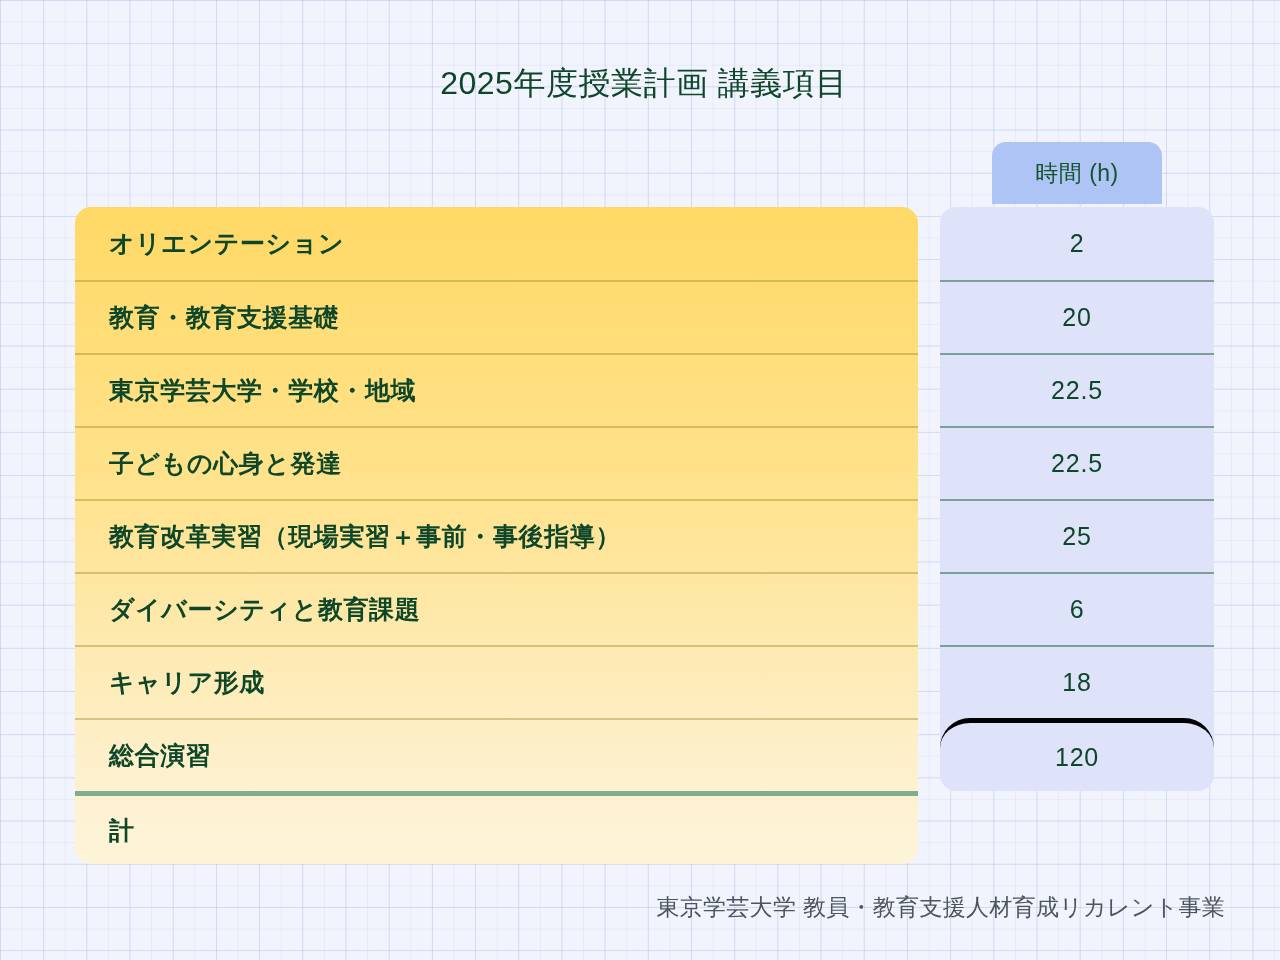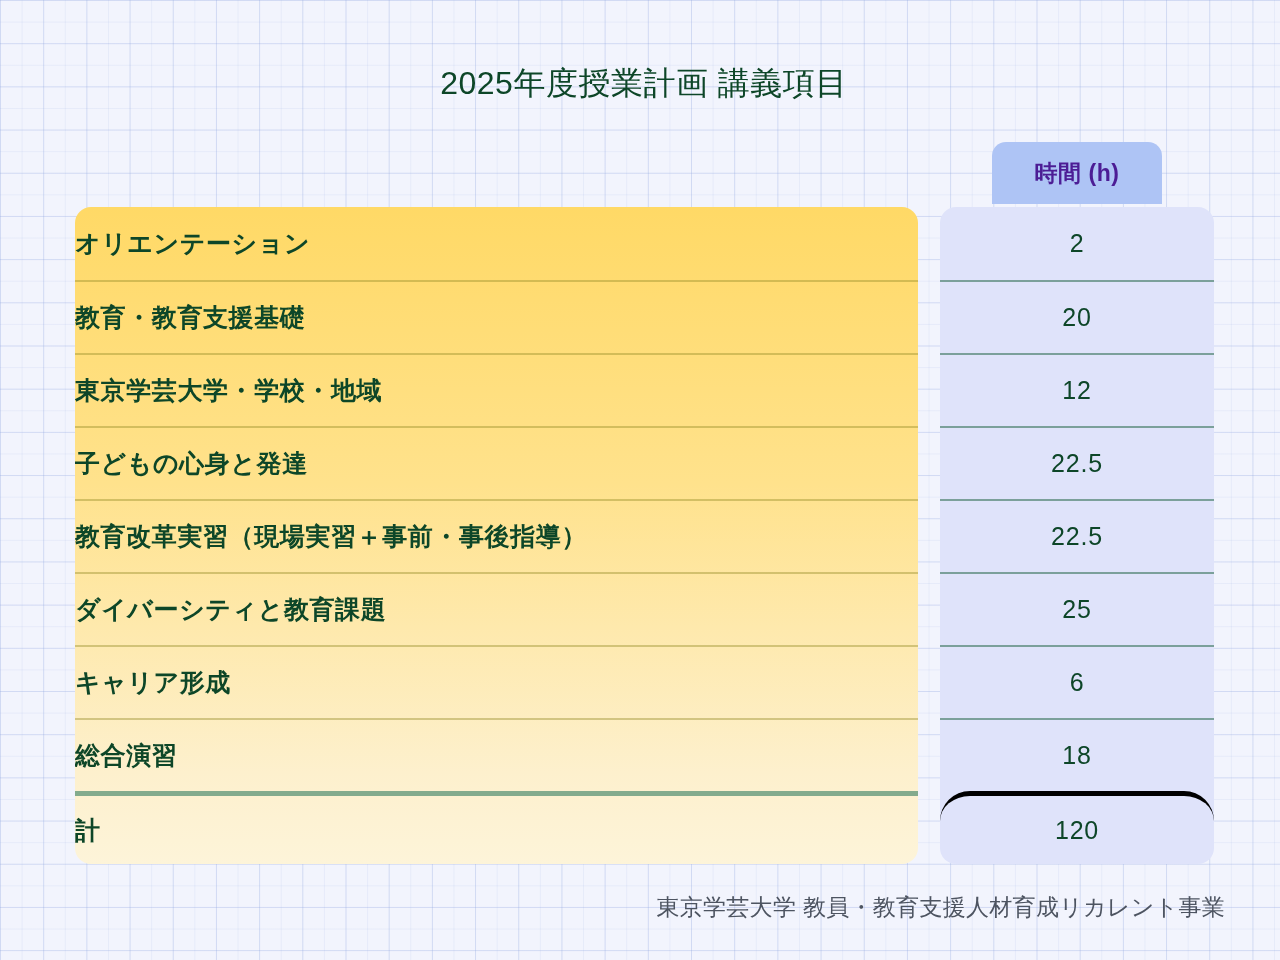--- a/index.html
+++ b/index.html
@@ -52,22 +52,22 @@
     left: 992px;
     top: 142px;
     width: 170px;
     height: 62px;
     background: #aec4f5;
     border-radius: 14px 14px 0 0;
     display: flex;
     align-items: center;
     justify-content: center;
     font-size: 23px;
-    font-weight: bold;
-    color: #4c1d95;
+    font-weight: normal;
+    color: #14532d;
     letter-spacing: 0.5px;
     text-align: center;
   }
 
   
   .items-col {
     position: absolute;
     left: 75px;
     top: 207px;
     width: 843px;
@@ -89,20 +89,21 @@
 
   .row {
     height: 73px;
     box-sizing: border-box;
     display: flex;
     align-items: center;
     position: relative;
   }
 
   .items-col .row {
+    padding-left: 34px;
     border-top: 2px solid rgba(150,140,40,0.42);
   }
   .items-col .row:first-child {
     border-top: none;
   }
   .items-col .row.total-row {
     border-top: 5px solid #83ab8d;
   }
 
   .hours-col .row {
@@ -187,23 +188,20 @@
   </div>
 
   <div class="hours-col">
     <div class="row">
       <span class="hour-value">2</span>
     </div>
     <div class="row">
       <span class="hour-value">20</span>
     </div>
     <div class="row">
-      <span class="hour-value">12</span>
-    </div>
-    <div class="row">
       <span class="hour-value">22.5</span>
     </div>
     <div class="row">
       <span class="hour-value">22.5</span>
     </div>
     <div class="row">
       <span class="hour-value">25</span>
     </div>
     <div class="row">
       <span class="hour-value">6</span>

